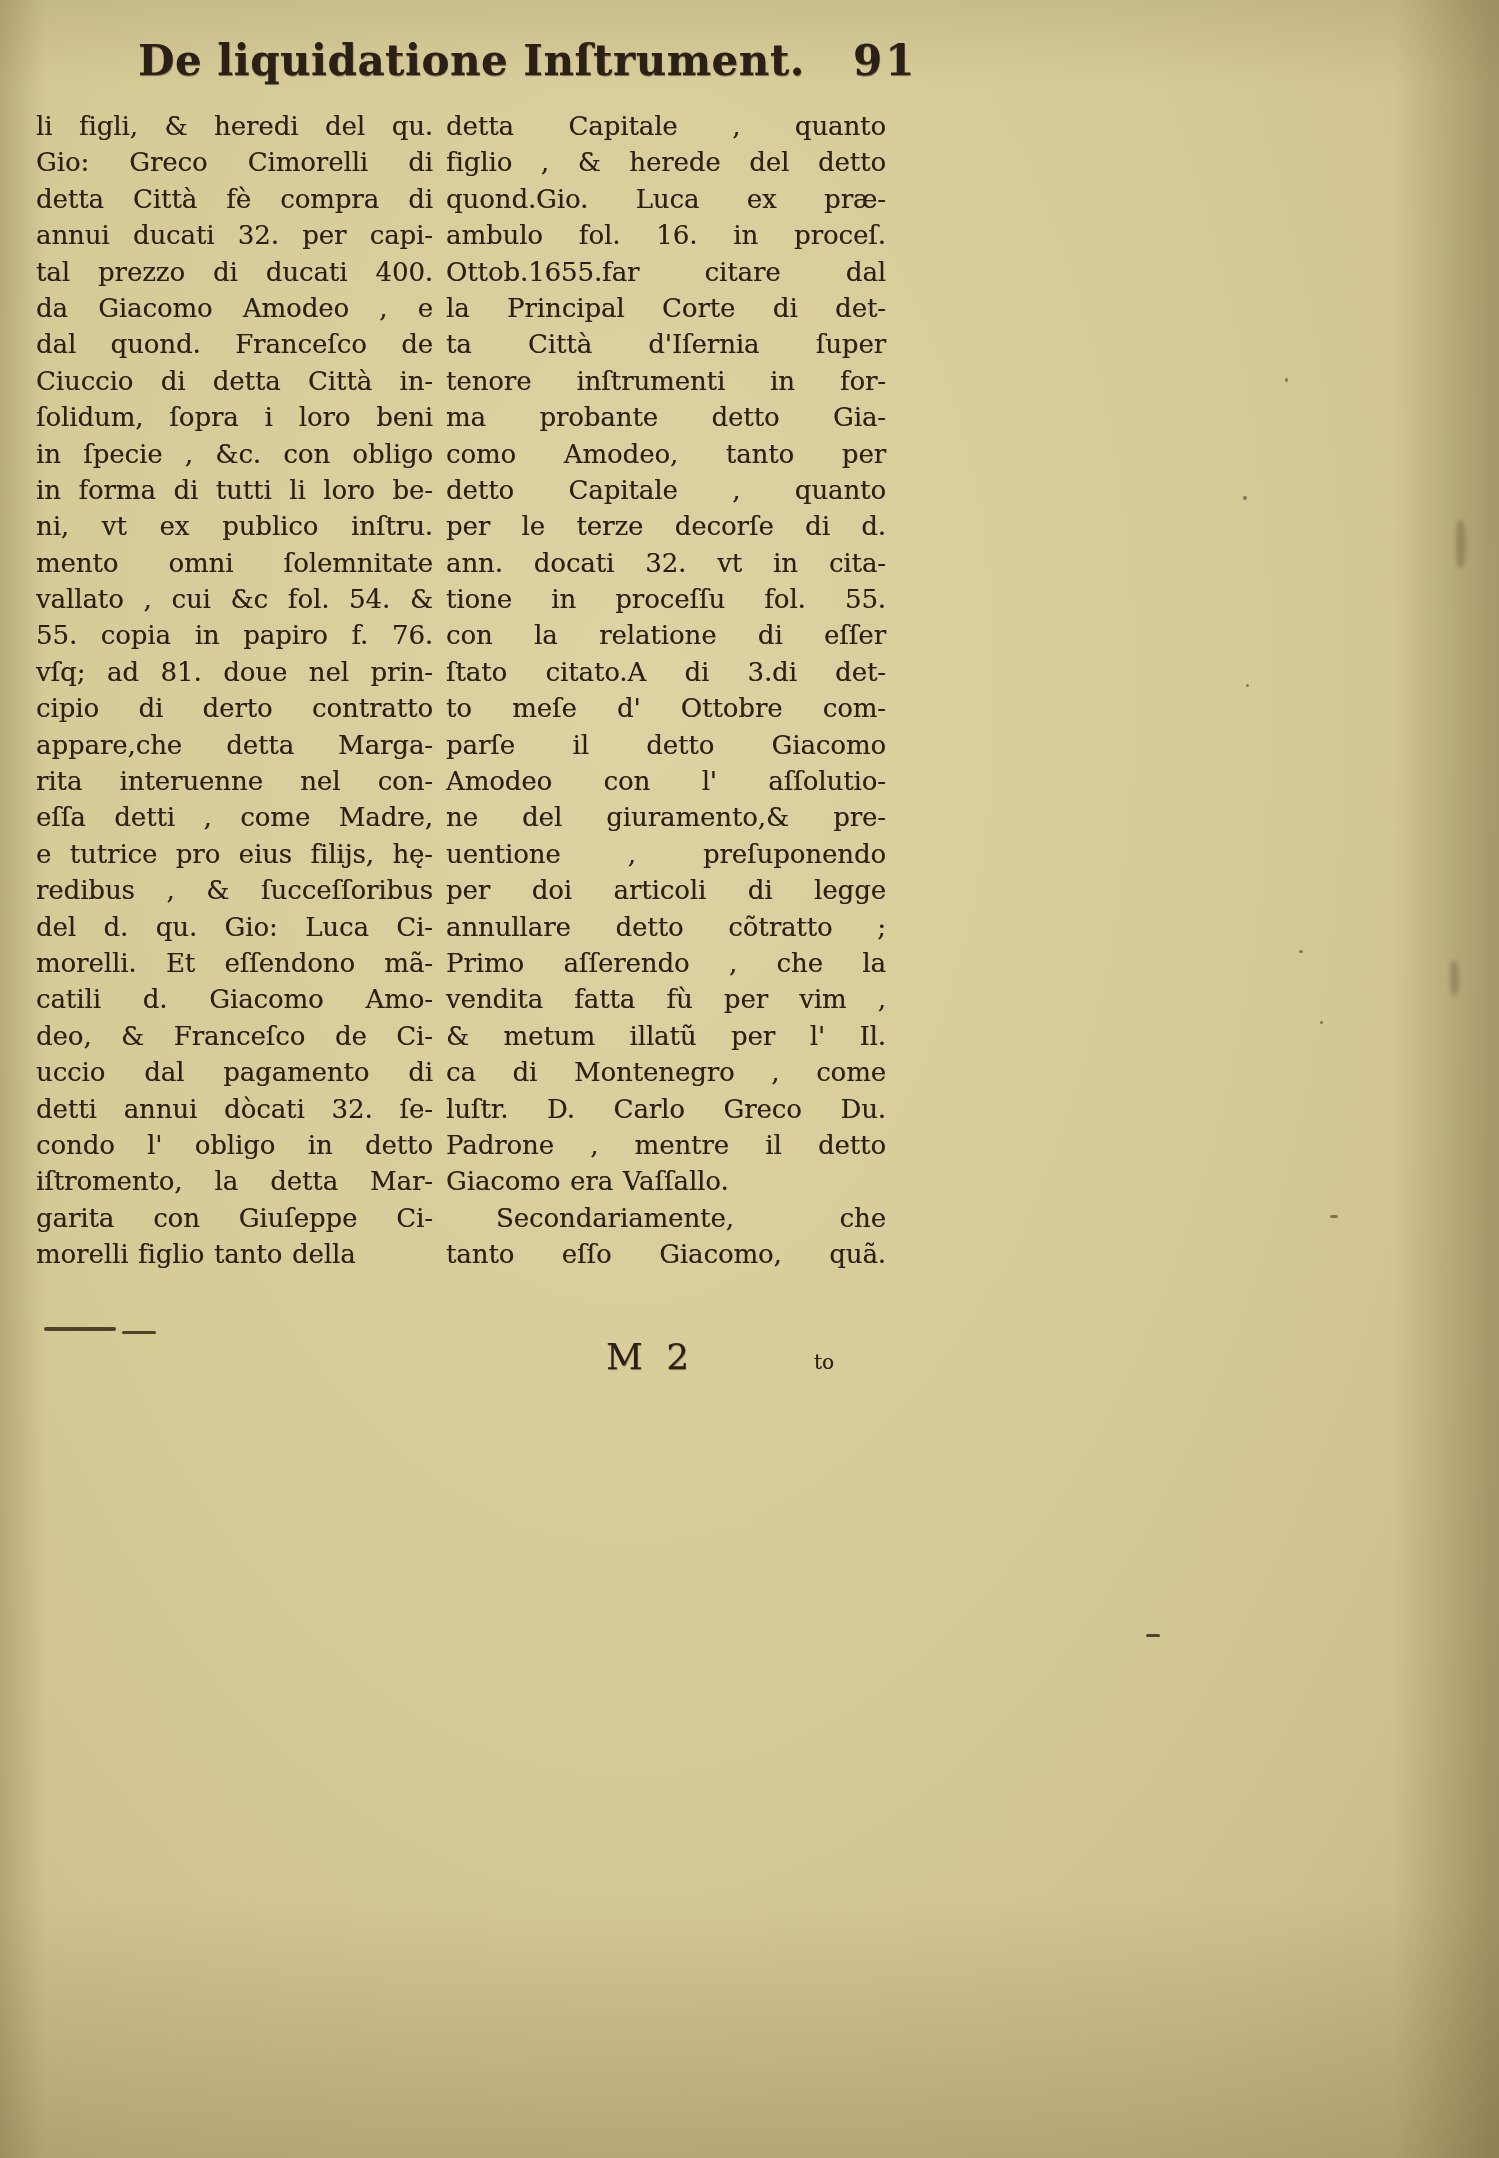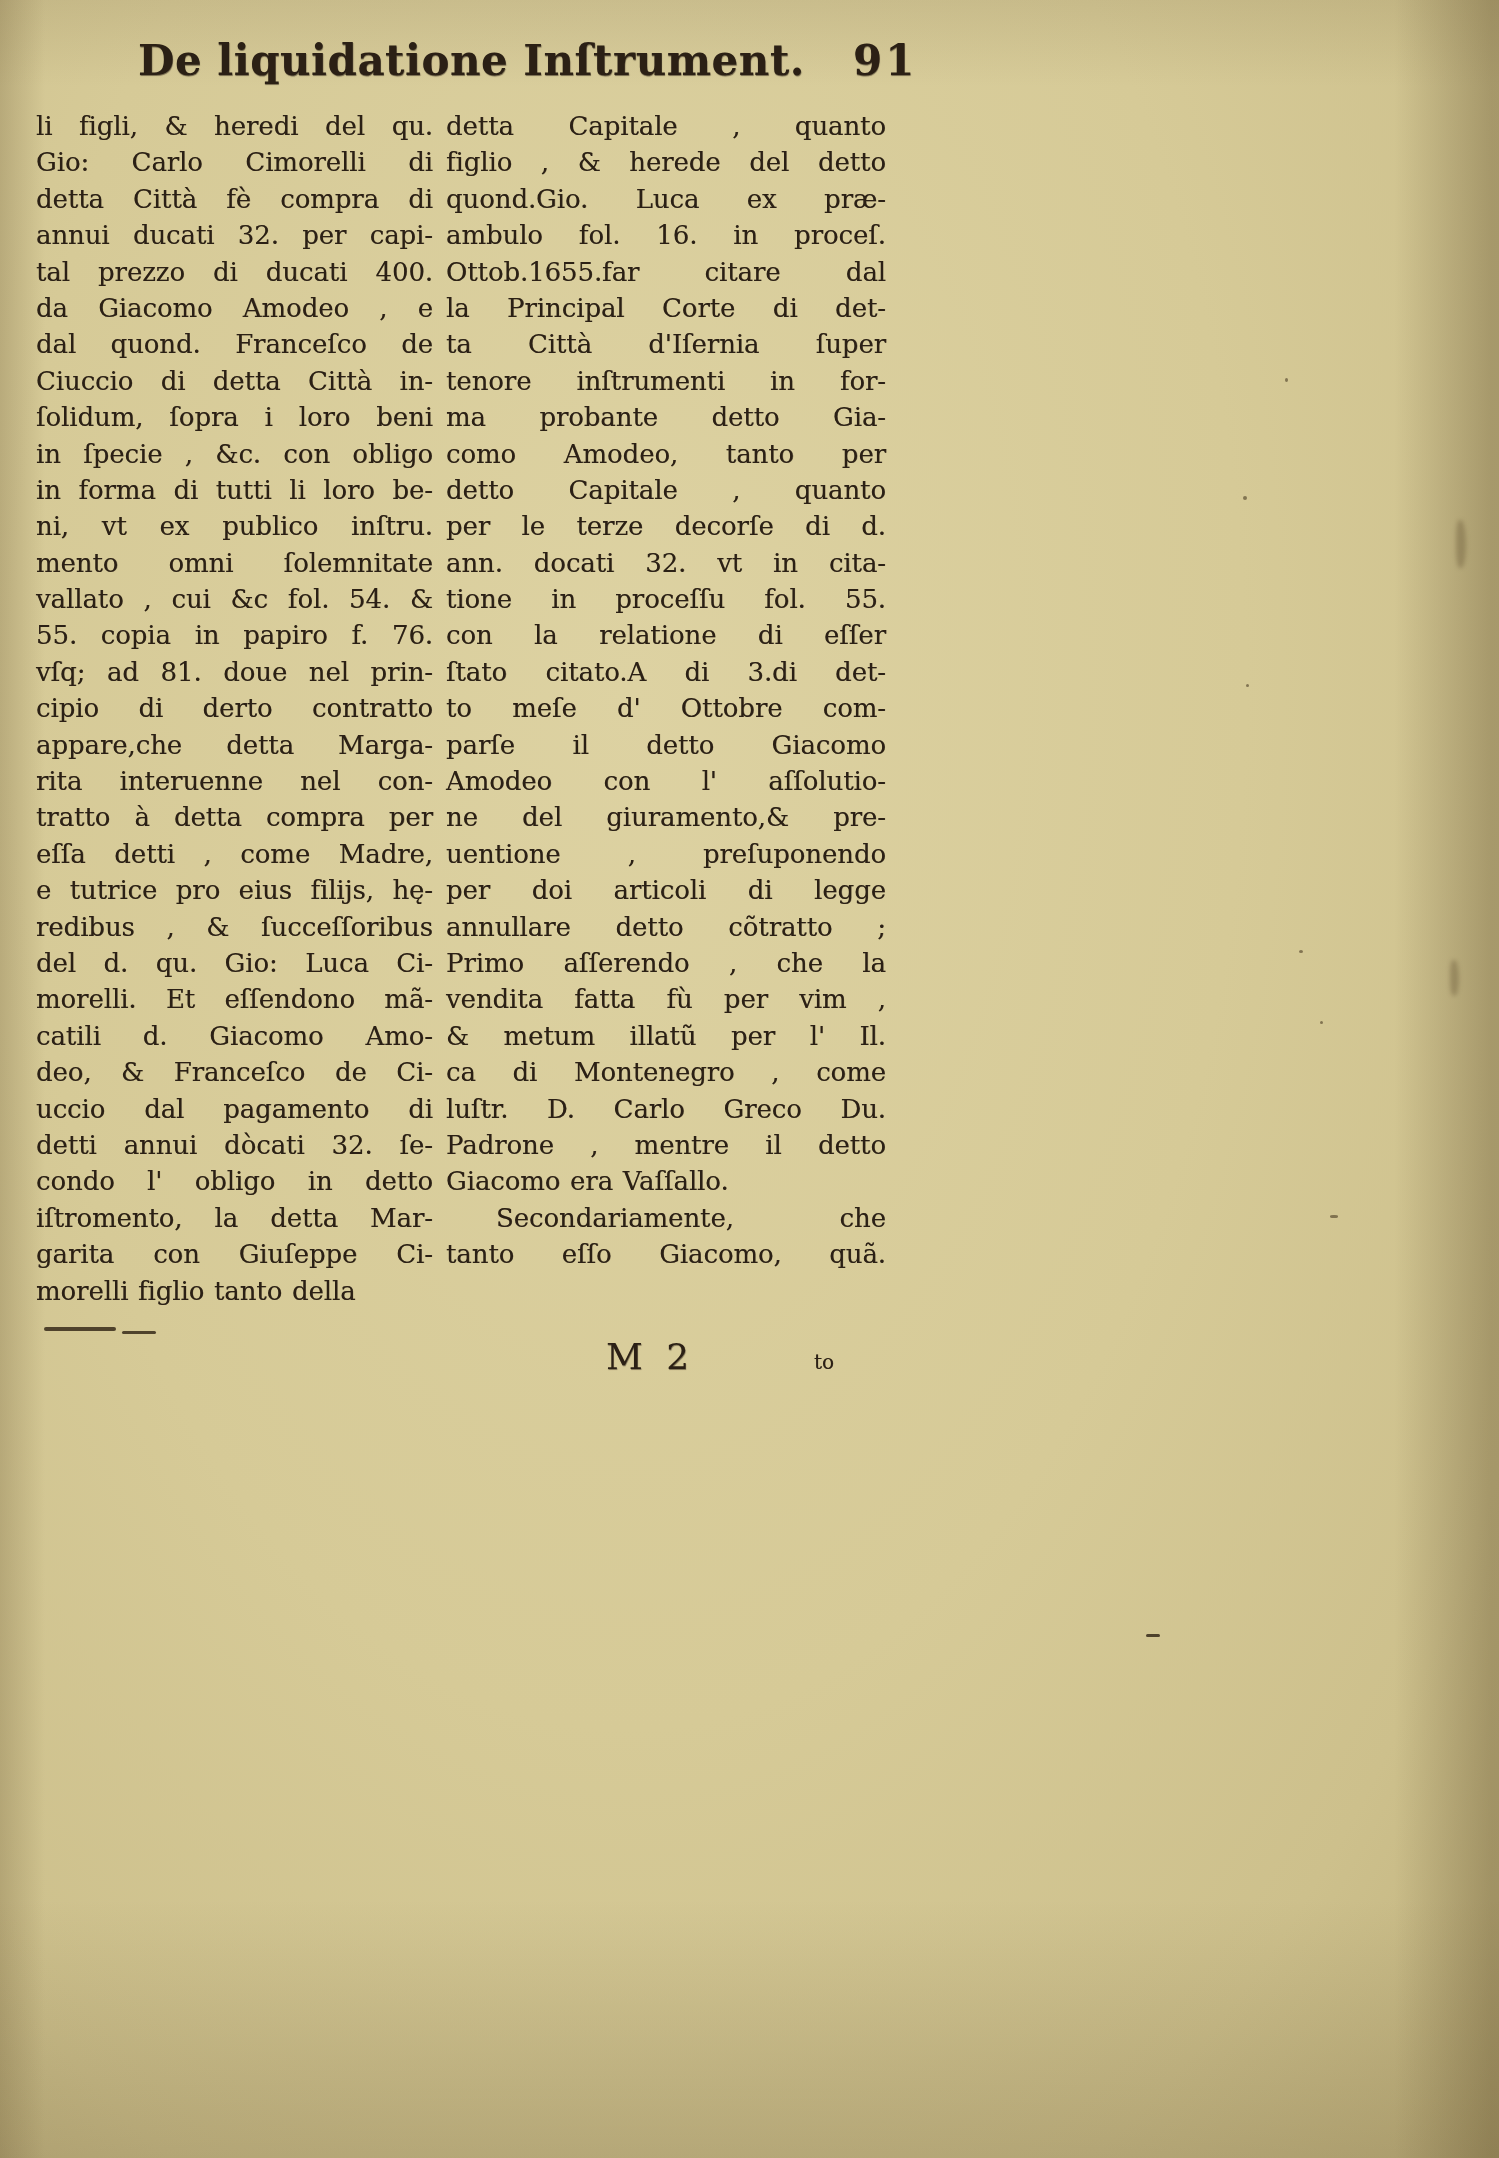--- a/index.html
+++ b/index.html
@@ -104,39 +104,38 @@
 
 <div class="page">
 
   <div class="header">
     <span class="title">De liquidatione Inſtrument.</span>
     <span class="pagenum">91</span>
   </div>
 
   <div class="column left">
       <div class="line">li figli, &amp; heredi del qu.</div>
-      <div class="line">Gio: Carlo Cimorelli di</div>
+      <div class="line">Gio: Greco Cimorelli di</div>
       <div class="line">detta Città fè compra di</div>
       <div class="line">annui ducati 32. per capi-</div>
       <div class="line">tal prezzo di ducati 400.</div>
       <div class="line">da Giacomo Amodeo , e</div>
       <div class="line">dal quond. Franceſco de</div>
       <div class="line">Ciuccio di detta Città in-</div>
       <div class="line">ſolidum, ſopra i loro beni</div>
       <div class="line">in ſpecie , &amp;c. con obligo</div>
       <div class="line">in forma di tutti li loro be-</div>
       <div class="line">ni, vt ex publico inſtru.</div>
       <div class="line">mento omni ſolemnitate</div>
       <div class="line">vallato , cui &amp;c fol. 54. &amp;</div>
       <div class="line">55. copia in papiro f. 76.</div>
       <div class="line">vſq; ad 81. doue nel prin-</div>
       <div class="line">cipio di derto contratto</div>
       <div class="line">appare,che detta Marga-</div>
       <div class="line">rita interuenne nel con-</div>
-      <div class="line">tratto à detta compra per</div>
       <div class="line">eſſa detti , come Madre,</div>
       <div class="line">e tutrice pro eius filijs, hę-</div>
       <div class="line">redibus , &amp; ſucceſſoribus</div>
       <div class="line">del d. qu. Gio: Luca Ci-</div>
       <div class="line">morelli. Et eſſendono mã-</div>
       <div class="line">catili d. Giacomo Amo-</div>
       <div class="line">deo, &amp; Franceſco de Ci-</div>
       <div class="line">uccio dal pagamento di</div>
       <div class="line">detti annui dòcati 32. ſe-</div>
       <div class="line">condo l' obligo in detto</div>

